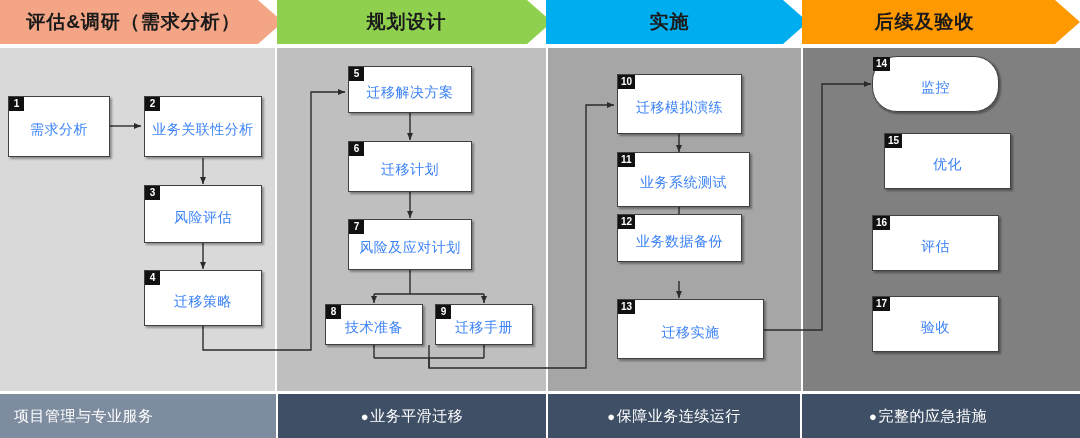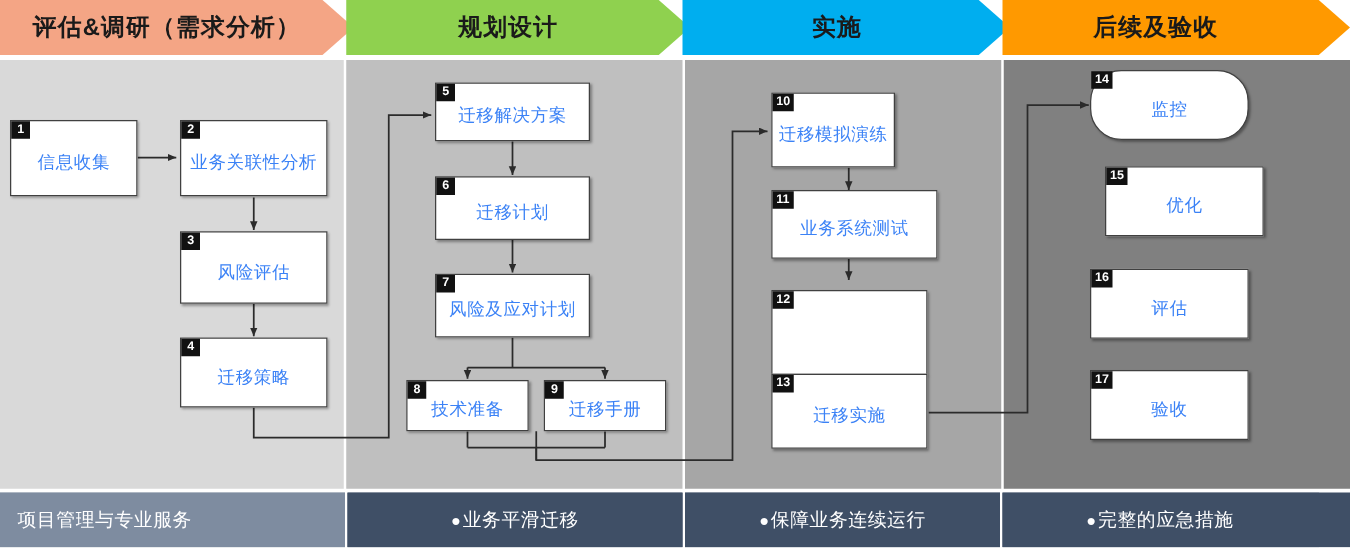--- a/index.html
+++ b/index.html
@@ -134,21 +134,21 @@
       <path d="M743,330 L822,330 L822,84 L871,84"></path>
     </g>
     <g stroke="#2b2b2b" stroke-width="1.4" fill="none">
       <path d="M410,270 L410,294 M374,294 L484,294"></path>
       <path d="M374,345 L374,358 M484,345 L484,358 M374,358 L484,358 M429,358 L429,368"></path>
     </g>
   </svg>
 
   <div class="node" style="left:8px;top:96px;width:102px;height:61px;">
     <div class="badge">1</div>
-    <div class="ttl">信息收集</div>
+    <div class="ttl">需求分析</div>
   </div>
   <div class="node" style="left:144px;top:96px;width:118px;height:61px;">
     <div class="badge">2</div>
     <div class="ttl">业务关联性分析</div>
   </div>
   <div class="node" style="left:144px;top:185px;width:118px;height:58px;">
     <div class="badge">3</div>
     <div class="ttl">风险评估</div>
   </div>
   <div class="node" style="left:144px;top:270px;width:118px;height:56px;">
@@ -170,32 +170,33 @@
   </div>
   <div class="node" style="left:325px;top:304px;width:98px;height:41px;">
     <div class="badge">8</div>
     <div class="ttl">技术准备</div>
   </div>
   <div class="node" style="left:435px;top:304px;width:98px;height:41px;">
     <div class="badge">9</div>
     <div class="ttl">迁移手册</div>
   </div>
 
-  <div class="node" style="left:617px;top:74px;width:99px;height:60px;">
+  <div class="node" style="left:617px;top:74px;width:125px;height:60px;">
     <div class="badge">10</div>
     <div class="ttl">迁移模拟演练</div>
   </div>
   <div class="node" style="left:617px;top:152px;width:133px;height:55px;">
     <div class="badge">11</div>
     <div class="ttl">业务系统测试</div>
   </div>
-  <div class="node" style="left:617px;top:232px;width:125px;height:68px;">
+  <div class="node" style="left:617px;top:214px;width:125px;height:48px;">
     <div class="badge">12</div>
-  </div>
-  <div class="node" style="left:617px;top:299px;width:125px;height:60px;">
+    <div class="ttl">业务数据备份</div>
+  </div>
+  <div class="node" style="left:617px;top:299px;width:147px;height:60px;">
     <div class="badge">13</div>
     <div class="ttl">迁移实施</div>
   </div>
 
   <div class="node" style="left:872px;top:56px;width:127px;height:56px;border-radius:25px;">
     <div class="badge">14</div>
     <div class="ttl">监控</div>
   </div>
   <div class="node" style="left:872px;top:133px;width:127px;height:56px;margin-left:12px;">
     <div class="badge">15</div>

